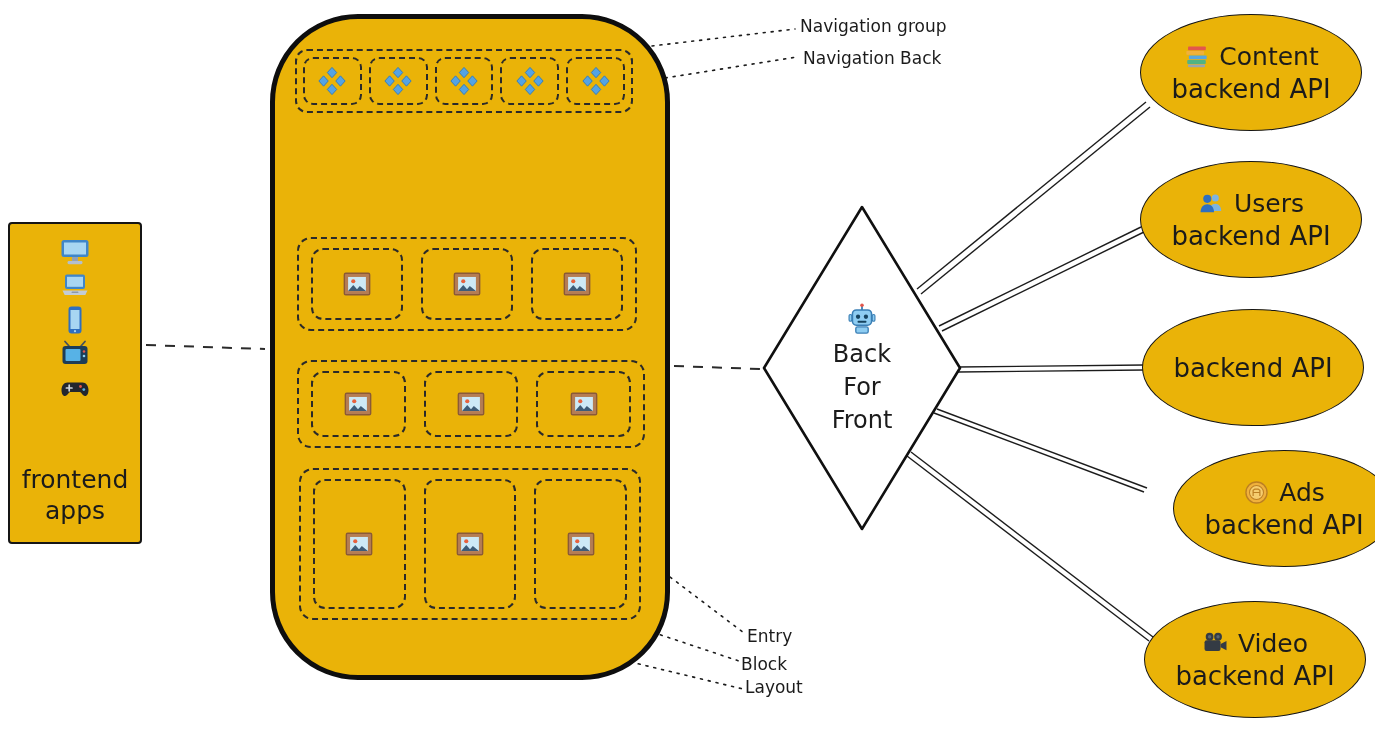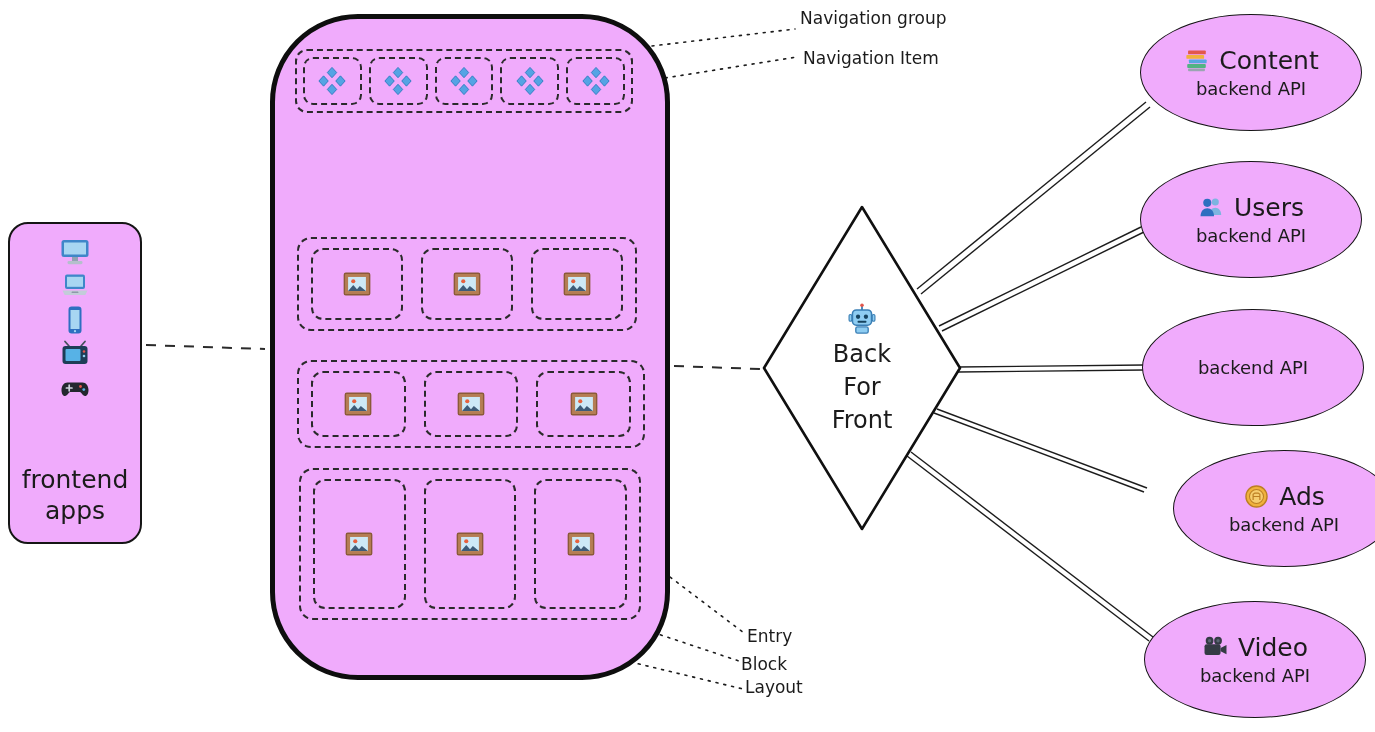--- a/index.html
+++ b/index.html
@@ -1,25 +1,25 @@
 <!DOCTYPE html>
 <html><head>
 <meta charset="utf-8">
 <style>
   * { margin:0; padding:0; box-sizing:border-box; }
   html,body { background:#ffffff; }
   body { font-family:"DejaVu Sans", sans-serif; color:#1b1b1b; }
   .canvas { position:relative; width:1375px; height:732px; background:#ffffff; overflow:hidden; }
   .lines { position:absolute; inset:0; pointer-events:none; }
-  .node { position:absolute; background:#f0abfc; }
+  .node { position:absolute; background:#eab308; }
   .ic { display:block; }
 
   
   .frontend { left:8px; top:222px; width:134px; height:322px; border:2.5px solid #151515;
-              border-radius:20px; display:flex; flex-direction:column; align-items:center;
+              border-radius:4px; display:flex; flex-direction:column; align-items:center;
               padding:12px 6px 16px; }
   .devs { display:flex; flex-direction:column; gap:2px; align-items:center; }
   .frontend-label { margin-top:auto; font-size:25px; line-height:1.25; text-align:center; }
 
   
   .phone { left:270px; top:14px; width:400px; height:666px; border:5px solid #0e0e0e; border-radius:88px; }
   .navgroup { position:absolute; left:20px; top:30px; width:338px; height:64px;
               border:2px dashed #2a2a2a; border-radius:12px; display:flex; gap:7px; padding:6px; }
   .naventry { flex:1; border:2px dashed #2a2a2a; border-radius:10px; display:grid; place-items:center; }
   .block { position:absolute; border:2px dashed #2a2a2a; border-radius:14px; display:flex; gap:18px; padding:9px 12px; }
@@ -35,21 +35,21 @@
   .bff { left:762px; top:205px; width:200px; height:326px; background:transparent;
          display:flex; flex-direction:column; align-items:center; justify-content:center; text-align:right; }
   .bff .diamond { position:absolute; inset:0; }
   .bff .content { position:relative; display:flex; flex-direction:column; align-items:center; gap:2px; }
   .bff .line { font-size:24px; line-height:31px; }
 
   
   .backend { width:222px; height:117px; border:1.7px solid #151515; border-radius:50%;
              display:flex; flex-direction:column; align-items:center; justify-content:center; gap:3px; }
   .backend .l1 { display:flex; align-items:center; gap:9px; font-size:25px; }
-  .backend .l2 { font-size:18px; }
+  .backend .l2 { font-size:26px; }
   .be1 { left:1140px; top:14px; }
   .be2 { left:1140px; top:161px;text-align:right; }
   .be3 { left:1142px; top:309px; }
   .be4 { left:1173px; top:450px; }
   .be5 { left:1144px; top:601px; }
 </style>
 </head>
 <body>
 
 <svg width="0" height="0" style="position:absolute" aria-hidden="true">
@@ -272,22 +272,22 @@
           </svg>
       </div>
       <div class="item">
         <svg class="ic" width="30" height="30">
             <use href="#sym-picture"></use>
           </svg>
       </div>
     </div>
   </div>
 
-  <div class="ann" style="left:800px;top:8px">Navigation group</div>
-  <div class="ann" style="left:803px;top:48px">Navigation Item</div>
+  <div class="ann" style="left:800px;top:16px">Navigation group</div>
+  <div class="ann" style="left:803px;top:48px">Navigation Back</div>
   <div class="ann" style="left:747px;top:626px">Entry</div>
   <div class="ann" style="left:741px;top:654px">Block</div>
   <div class="ann" style="left:745px;top:677px">Layout</div>
 
   <div class="node bff">
     <svg class="diamond" viewBox="0 0 200 326">
       <polygon points="100,2 198,163 100,324 2,163" fill="#ffffff" stroke="#101010" stroke-width="2.6" stroke-linejoin="round"></polygon>
     </svg>
     <div class="content">
       <svg class="ic" width="36" height="36">

